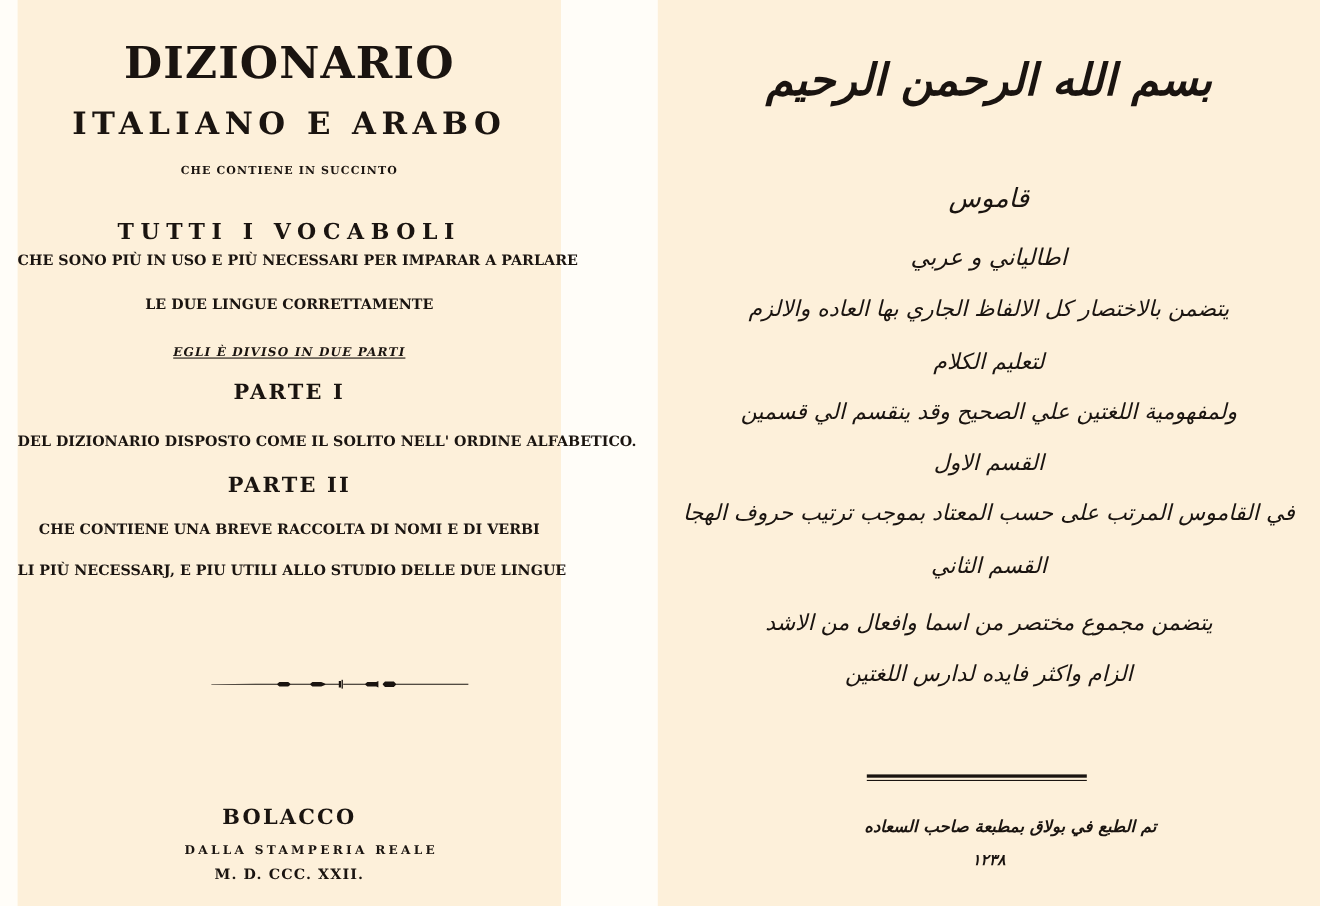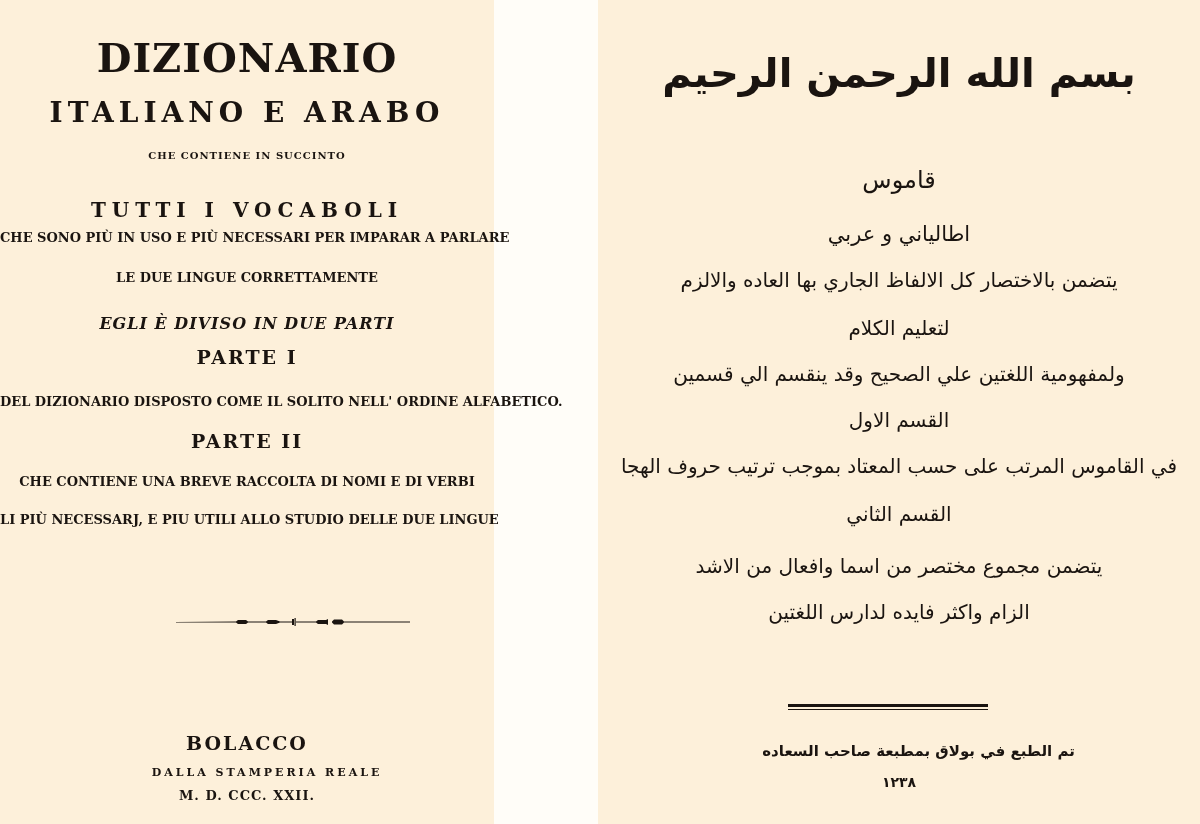--- a/index.html
+++ b/index.html
@@ -6,36 +6,36 @@
     body {
       width: 1200px; height: 824px; overflow: hidden;
       background: #fffdf8;
       position: relative;
       color: #1a1410;
     }
     .page {
       position: absolute; top: 0; height: 824px;
       background: #fdf0da;
     }
-    #page-left { left: 0; width: 494px; }
-    #page-right { left: 598px; width: 602px; }
+    #page-left { left: 16px; width: 494px; }
+    #page-right { left: 598px; width: 602px; font-style: italic; }
 
     .line {
       position: absolute; left: 0; right: 0;
       text-align: center; white-space: nowrap;
       font-family: "DejaVu Serif", "Liberation Serif", serif;
     }
     
     .it-title1 { top: 34px; font-size: 40px; letter-spacing: 1px; font-weight: bold; }
     .it-title2 { top: 96px; font-size: 28px; letter-spacing: 5px; font-weight: bold; }
     .it-small1 { top: 150px; font-size: 10px; letter-spacing: 1px; font-weight: bold; }
     .it-title3 { top: 186px; font-size: 20px; letter-spacing: 6px; font-weight: bold; margin-top: 12px; }
     .it-body1 { top: 230px; font-size: 13px; font-weight: bold; }
     .it-body2 { top: 270px; font-size: 13px; font-weight: bold; }
-    .it-ital { top: 314px; font-size: 16px; font-style: italic; font-weight: bold; letter-spacing: 1px; }
+    .it-ital { top: 314px; font-size: 11px; font-style: italic; font-weight: bold; letter-spacing: 1px; text-decoration: underline; }
     .it-parte1 { top: 346px; font-size: 19px; letter-spacing: 2px; font-weight: bold; }
     .it-body3 { top: 394px; font-size: 13px; font-weight: bold; }
     .it-parte2 { top: 430px; font-size: 19px; letter-spacing: 2px; font-weight: bold; }
     .it-body4 { top: 474px; font-size: 13px; font-weight: bold; }
     .it-body5 { top: 512px; font-size: 13px; font-weight: bold; }
     .it-place { top: 732px; font-size: 19px; letter-spacing: 2px; font-weight: bold; }
     .it-press { top: 766px; font-size: 11px; letter-spacing: 3px; font-weight: bold; margin-left: 40px; }
     .it-year { top: 788px; font-size: 13px; letter-spacing: 1px; font-weight: bold; }
 
     .ornament {

